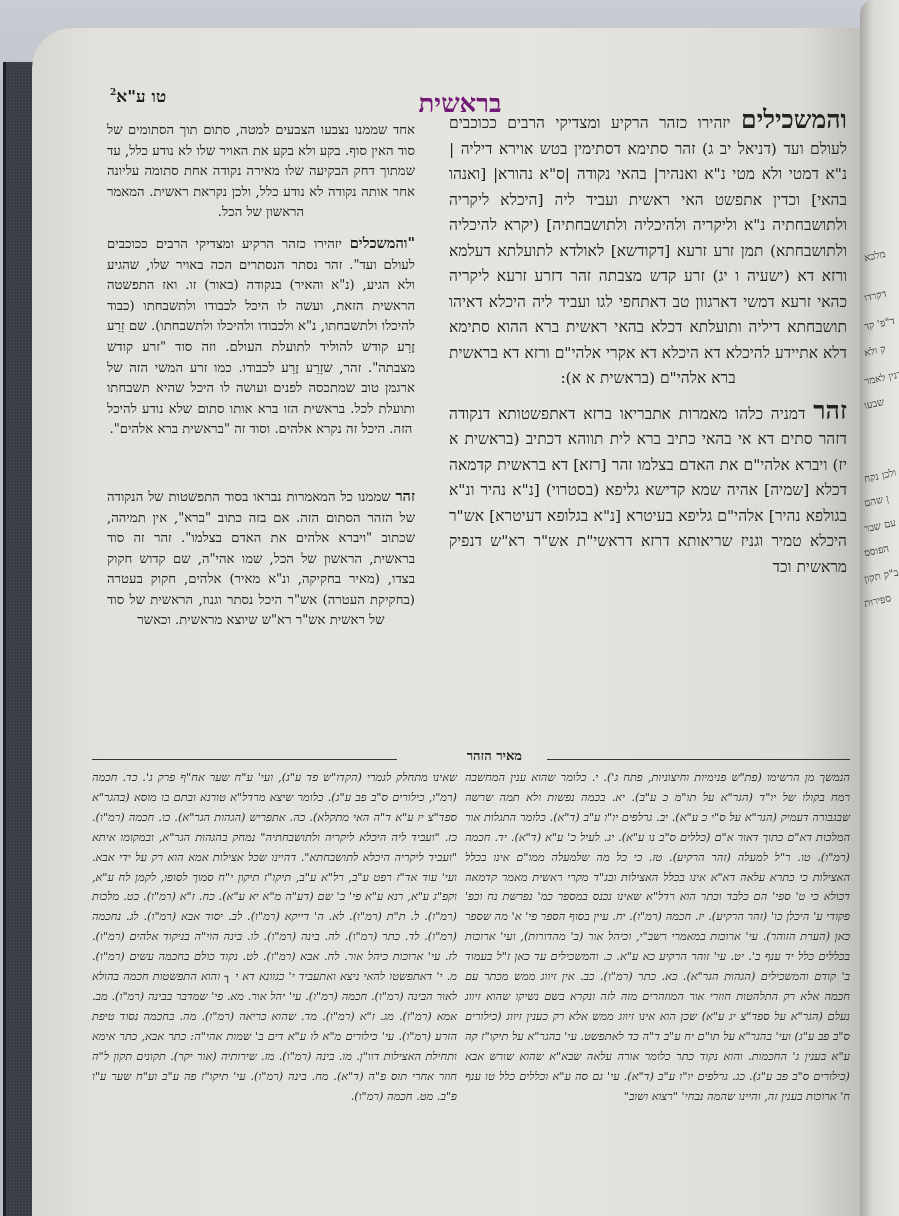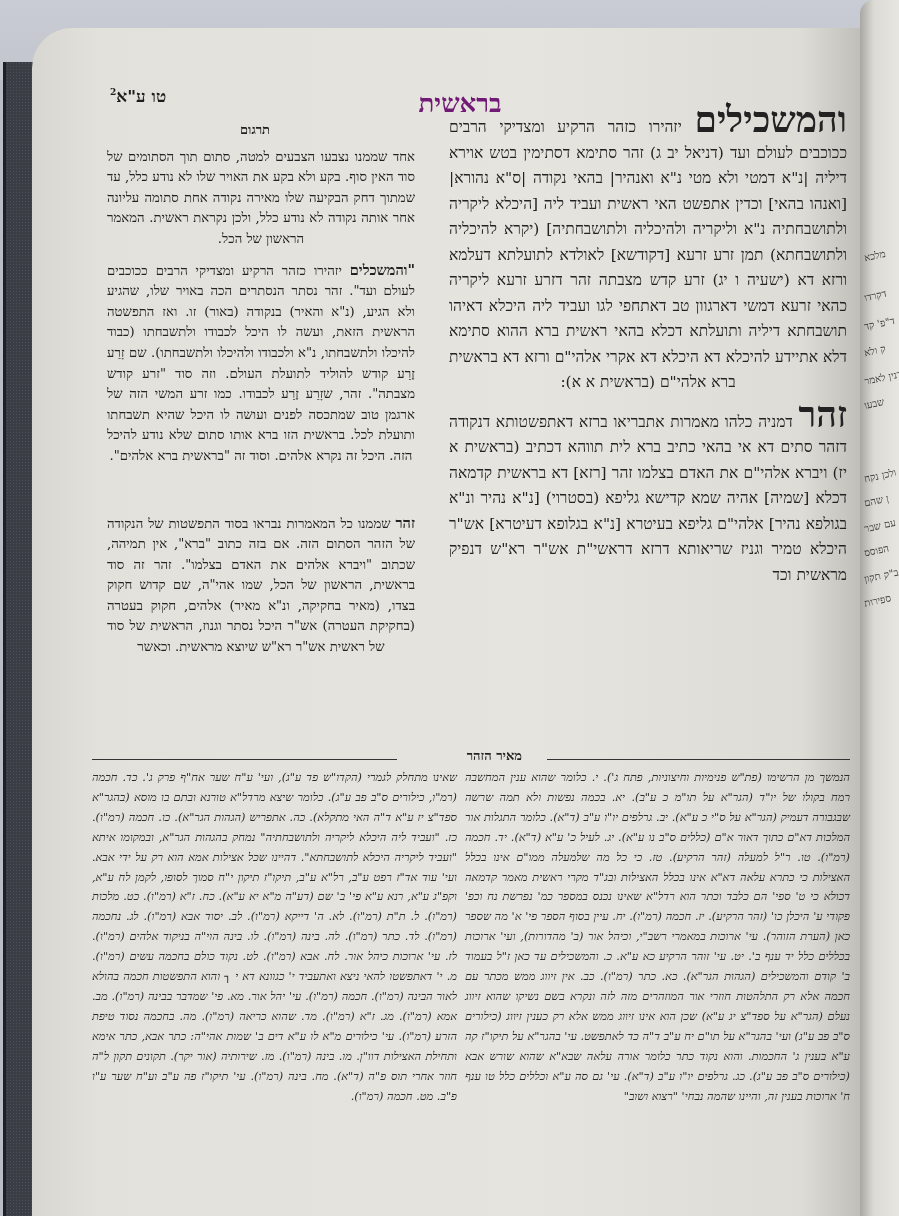--- a/index.html
+++ b/index.html
@@ -50,21 +50,21 @@
   .col {
     position:absolute; direction:rtl; color:#222; text-align:justify;
   }
   .col-title {
     text-align:center; font-weight:bold; font-size:13px; margin-bottom:6px; color:#222;
   }
   .zohar { left:437px; top:107px; width:410px; font-size:15.5px; line-height:25.5px; }
   .targum { left:95px; top:120px; width:320px; font-size:13.2px; line-height:20.6px; }
   .para { margin:0 0 6px 12px; text-align-last:auto; }
   .para.centered-last { text-align-last:center; }
-  .lead { font-weight:bold; font-size:36px; }
+  .lead { font-weight:bold; font-size:25px; }
   .lead-sm { font-weight:bold; font-size:14.5px; }
   .targum .para { margin-bottom:10px; }
   .gap-big { height:36px; }
   .comm-rule {
     position:absolute; top:748px; left:92px; width:758px; height:20px; direction:rtl;
   }
   .comm-rule .line {
     position:absolute; top:11px; height:1px; background:#333;
   }
   .comm-rule .title {
@@ -112,21 +112,20 @@
     <span class="lead">והמשכילים</span>
     <span>יזהירו כזהר הרקיע ומצדיקי הרבים ככוכבים לעולם ועד (דניאל יב ג) זהר סתימא דסתימין בטש אוירא דיליה |נ"א דמטי ולא מטי נ"א ואנהיר| בהאי נקודה |ס"א נהורא| [ואנהו בהאי] וכדין אתפשט האי ראשית ועביד ליה [היכלא ליקריה ולתושבחתיה נ"א וליקריה ולהיכליה ולתושבחתיה] (יקרא להיכליה ולתושבחתא) תמן זרע זרעא [דקודשא] לאולדא לתועלתא דעלמא ורזא דא (ישעיה ו יג) זרע קדש מצבתה זהר דזרע זרעא ליקריה כהאי זרעא דמשי דארגוון טב דאתחפי לגו ועביד ליה היכלא דאיהו תושבחתא דיליה ותועלתא דכלא בהאי ראשית ברא ההוא סתימא דלא אתיידע להיכלא דא היכלא דא אקרי אלהי"ם ורזא דא בראשית ברא אלהי"ם (בראשית א א):</span>
   </p>
   <p class="para">
     <span class="lead">זהר</span>
     <span>דמניה כלהו מאמרות אתבריאו ברזא דאתפשטותא דנקודה דזהר סתים דא אי בהאי כתיב ברא לית תווהא דכתיב (בראשית א יז) ויברא אלהי"ם את האדם בצלמו זהר [רזא] דא בראשית קדמאה דכלא [שמיה] אהיה שמא קדישא גליפא (בסטרוי) [נ"א נהיר ונ"א בגולפא נהיר] אלהי"ם גליפא בעיטרא [נ"א בגלופא דעיטרא] אש"ר היכלא טמיר וגניז שריאותא דרזא דראשי"ת אש"ר רא"ש דנפיק מראשית וכד</span>
   </p>
 </div>
 
 <div class="col targum">
-  <div class="col-title">תרגום</div>
   <p class="para centered-last">
     <span>אחד שממנו נצבעו הצבעים למטה, סתום תוך הסתומים של סוד האין סוף. בקע ולא בקע את האויר שלו לא נודע כלל, עד שמתוך דחק הבקיעה שלו מאירה נקודה אחת סתומה עליונה אחר אותה נקודה לא נודע כלל, ולכן נקראת ראשית. המאמר הראשון של הכל.</span>
   </p>
   <p class="para centered-last">
     <span class="lead-sm">"והמשכלים</span>
     <span>יזהירו כזהר הרקיע ומצדיקי הרבים ככוכבים לעולם ועד". זהר נסתר הנסתרים הכה באויר שלו, שהגיע ולא הגיע, (נ"א והאיר) בנקודה (באור) זו. ואז התפשטה הראשית הזאת, ועשה לו היכל לכבודו ולתשבחתו (כבוד להיכלו ולתשבחתו, נ"א ולכבודו ולהיכלו ולתשבחתו). שם זָרַע זֶרַע קודש להוליד לתועלת העולם. וזה סוד "זרע קודש מצבתה". זהר, שזָרַע זֶרַע לכבודו. כמו זרע המשי הזה של ארגמן טוב שמתכסה לפנים ועושה לו היכל שהיא תשבחתו ותועלת לכל. בראשית הזו ברא אותו סתום שלא נודע להיכל הזה. היכל זה נקרא אלהים. וסוד זה "בראשית ברא אלהים".</span>
   </p>
   <div class="gap-big"></div>
   <p class="para centered-last">
     <span class="lead-sm">זהר</span>

